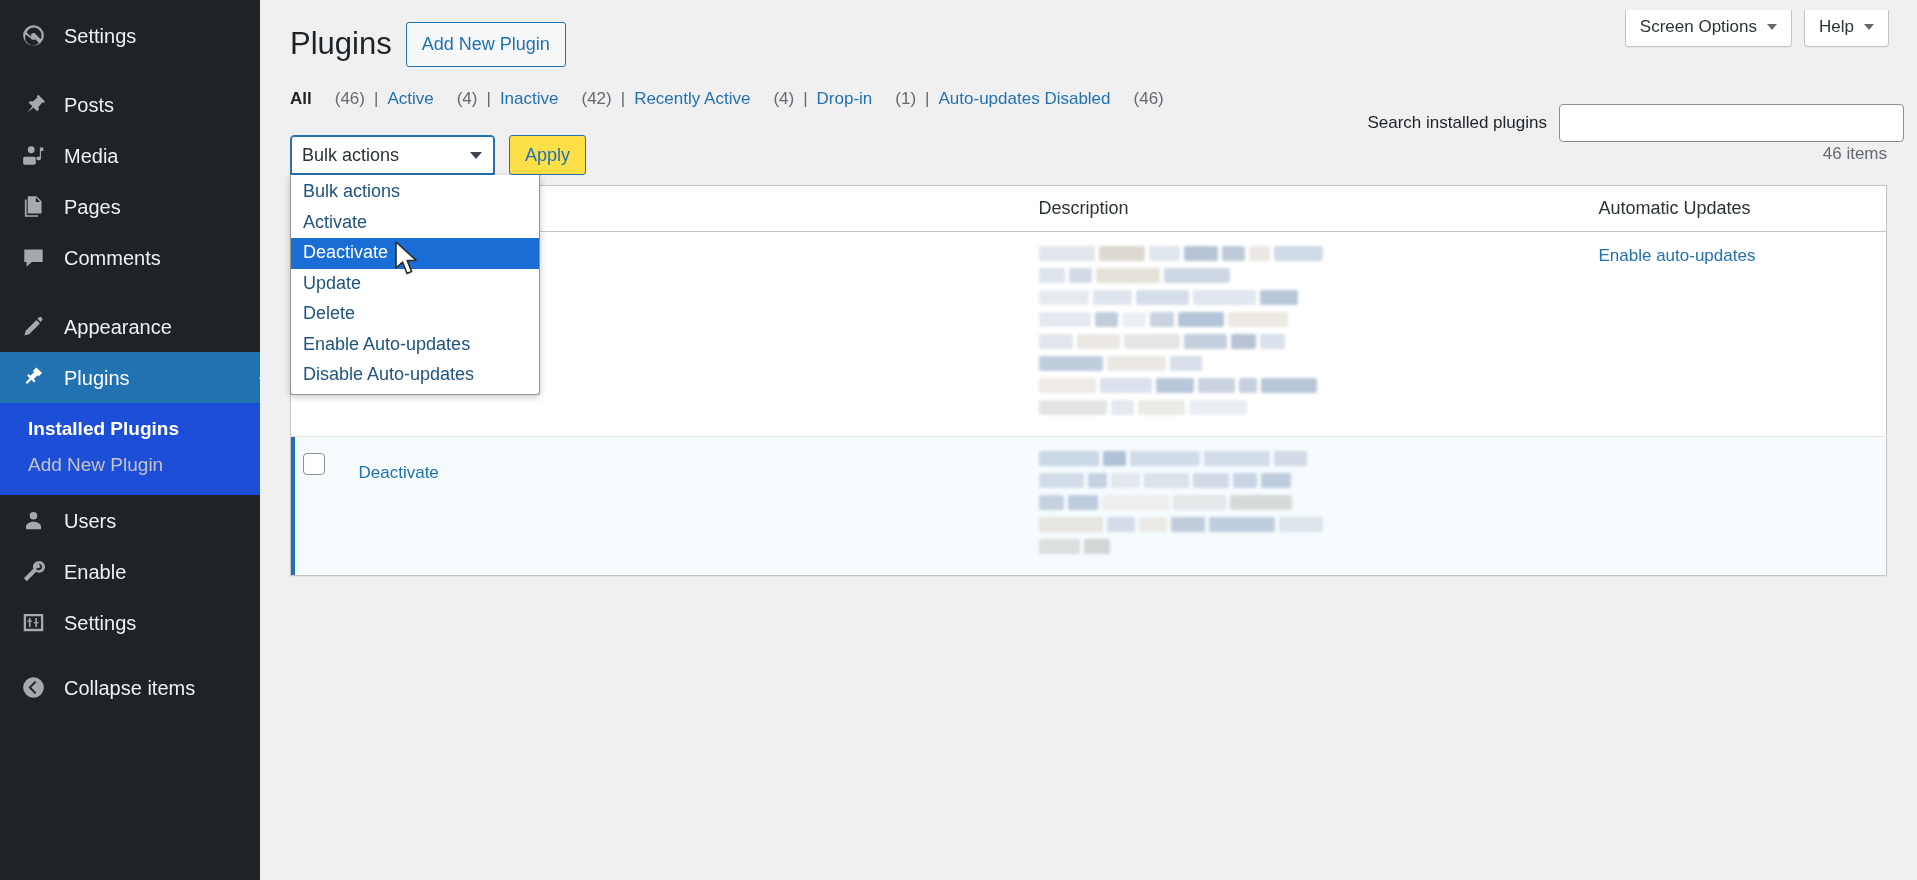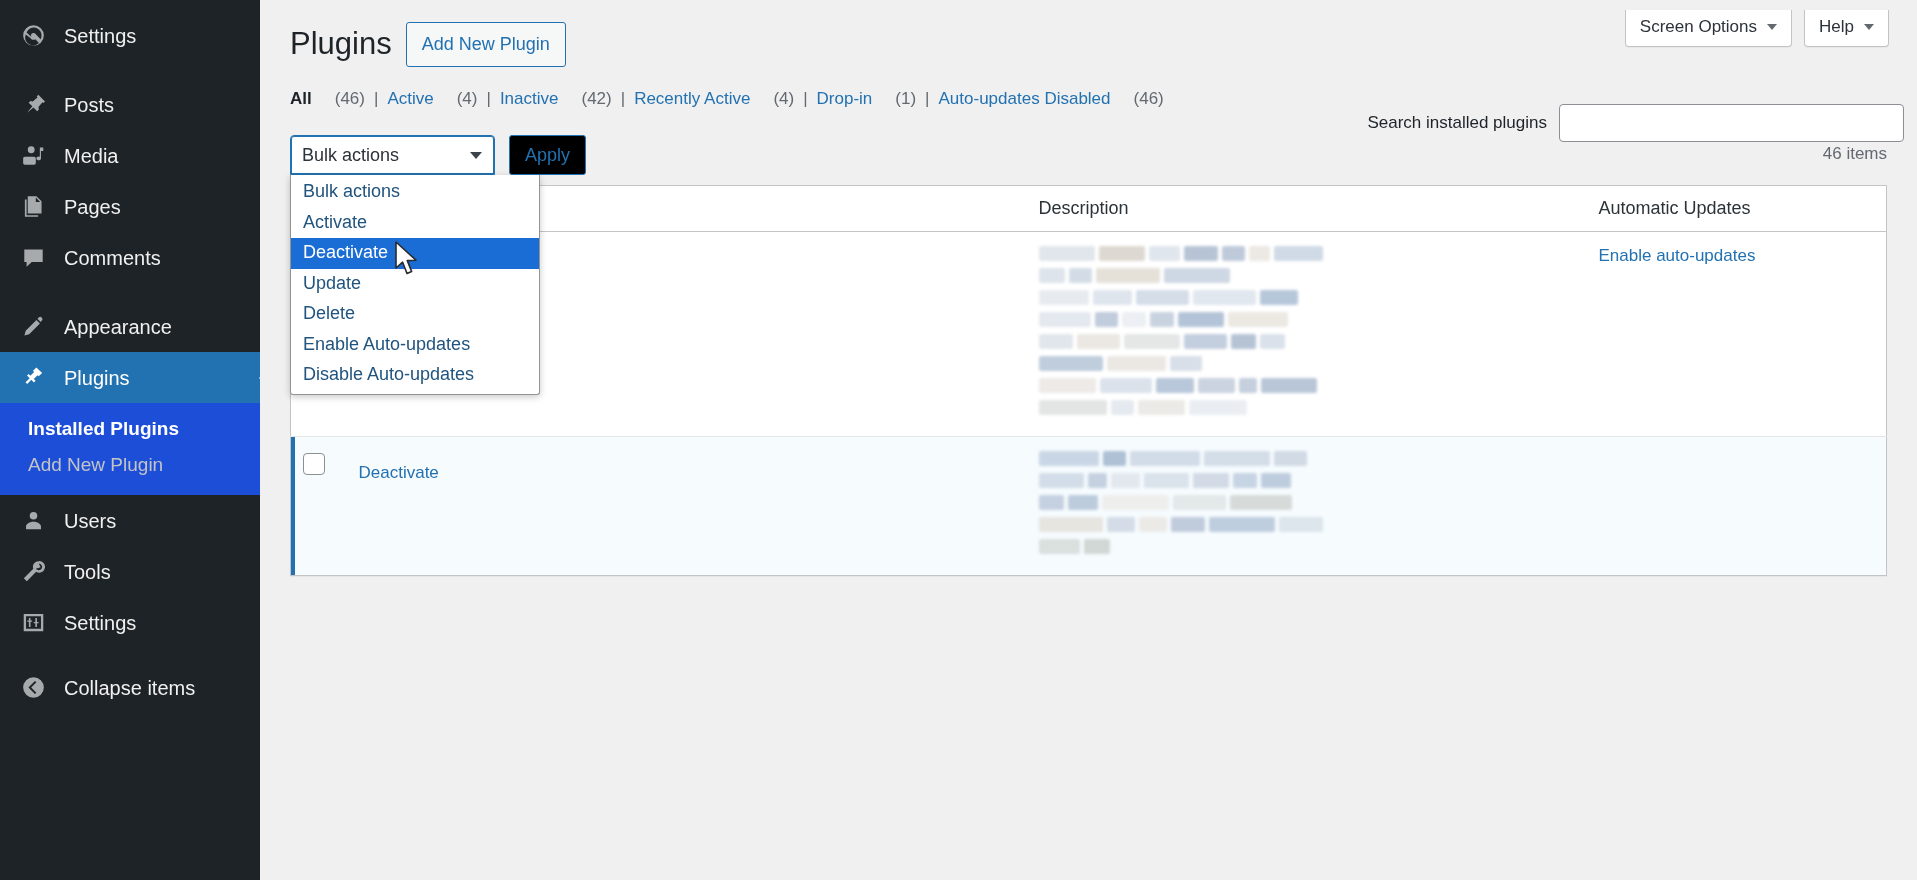--- a/index.html
+++ b/index.html
@@ -187,21 +187,21 @@
     line-height: 1.42;
     cursor: pointer;
     white-space: nowrap;
   }
   .dropdown-item.highlight {
     background: #1a6dd4;
     color: #fff;
   }
   .apply-btn {
     margin-left: 14px;
-    background: #000000;
+    background: #fde047;
     border: 1px solid #2271b1;
     color: #2271b1;
     border-radius: 3px;
     font-size: 18px;
     height: 40px;
     padding: 0 15px;
     cursor: pointer;
   }
   .displaying-num {
     position: absolute; right: 0; top: 9px;
@@ -348,21 +348,21 @@
           </svg>
         </span>
         <span class="mi-label">Users</span>
       </div>
       <div class="menu-item">
         <span class="mi-icon">
           <svg viewBox="0 0 20 20">
             <path d="M14.5 1a5 5 0 00-4.7 6.7L1.6 15.8l2.6 2.6 8.1-8.2A5 5 0 1014.5 1zm0 2a3 3 0 11-2.5 4.7l4.2-1.5-1.7-3.2z"></path>
           </svg>
         </span>
-        <span class="mi-label">Tools</span>
+        <span class="mi-label">Enable</span>
       </div>
       <div class="menu-item">
         <span class="mi-icon">
           <svg viewBox="0 0 20 20">
             <path d="M1.5 2.5v15h17v-15h-17zm2 2h13v11h-13v-11zM6 6v2.2H4.6v1.2H6V14h1.4V9.4h1.4V8.2H7.4V6H6zm5.6 0v3.5h-1.4v1.2h1.4V14H13v-3.3h1.4V9.5H13V6h-1.4z"></path>
           </svg>
         </span>
         <span class="mi-label">Settings</span>
       </div>
     </div>

